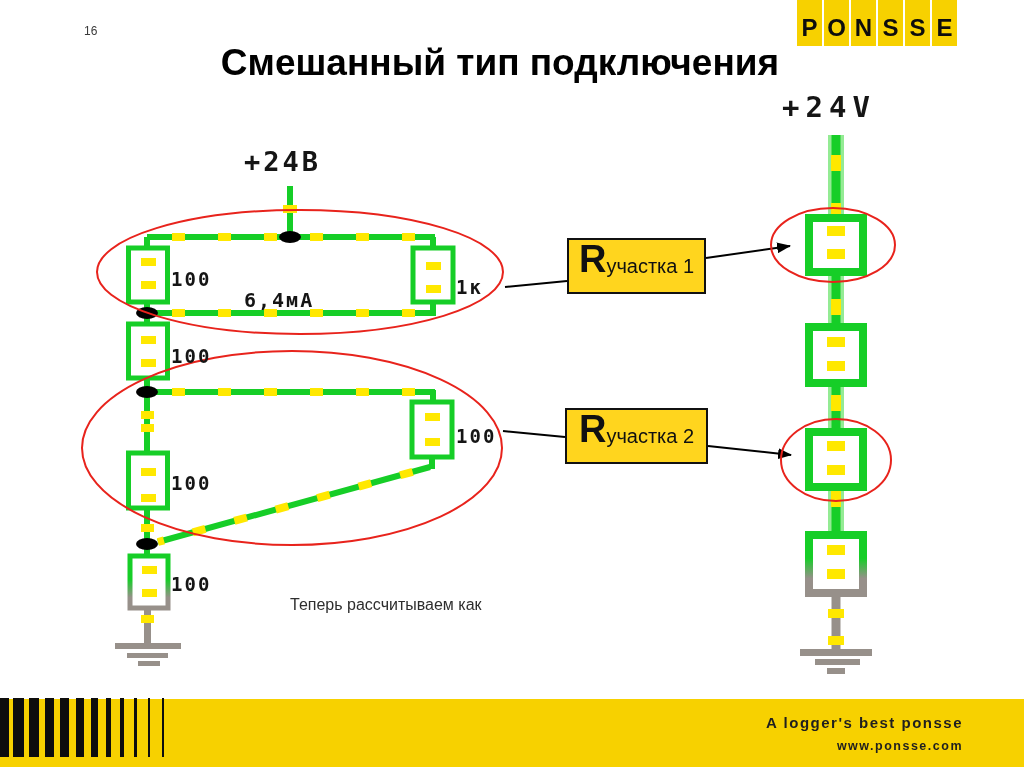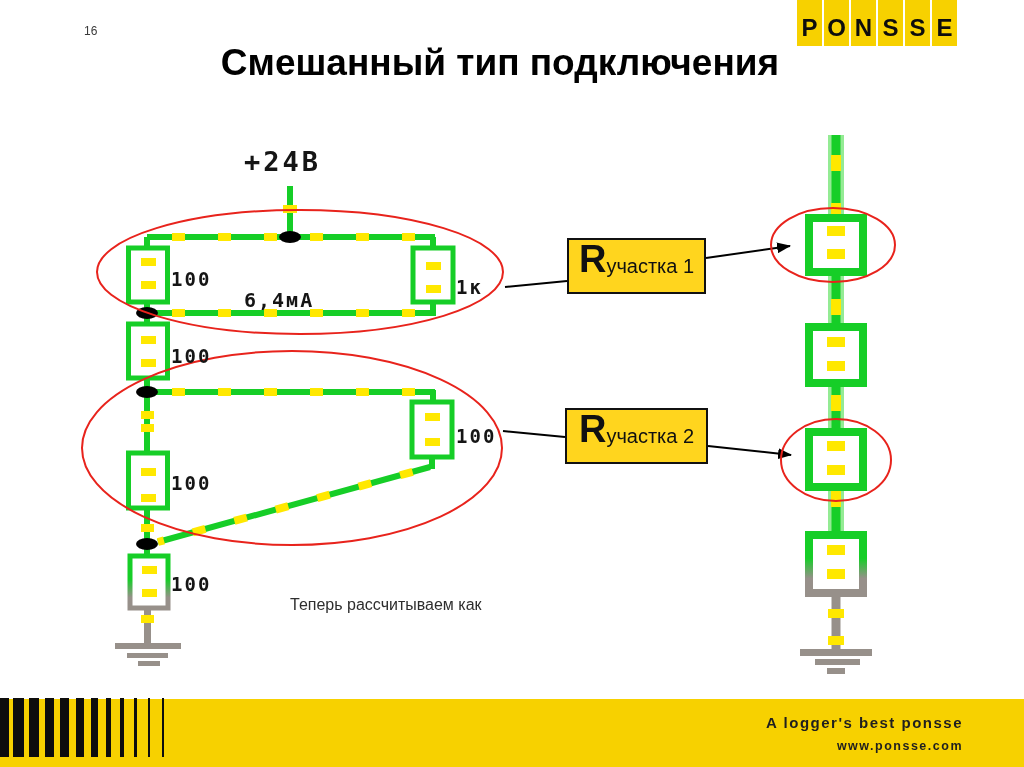--- a/index.html
+++ b/index.html
@@ -231,20 +231,21 @@
   </svg>
 
   <div class="mono-label supply" style="left:244px;top:146px;">+24В</div>
   <div class="mono-label rlabel" style="left:171px;top:268px;">100</div>
   <div class="mono-label rlabel" style="left:456px;top:276px;text-align:center;">1к</div>
   <div class="mono-label current" style="left:244px;top:288px;">6,4мА</div>
   <div class="mono-label rlabel" style="left:171px;top:345px;">100</div>
   <div class="mono-label rlabel" style="left:456px;top:425px;">100</div>
   <div class="mono-label rlabel" style="left:171px;top:472px;">100</div>
   <div class="mono-label rlabel" style="left:171px;top:573px;">100</div>
+  <div class="mono-label supply" style="left:782px;top:90px;letter-spacing:6px;font-size:29px;">+24V</div>
 
   <div class="callout" style="left:567px;top:238px;width:139px;height:56px;">
     <span class="r-sym">R</span>
       <span class="r-sub">участка 1</span>
   </div>
   <div class="callout" style="left:565px;top:408px;width:143px;height:56px;">
     <span class="r-sym">R</span>
       <span class="r-sub">участка 2</span>
   </div>
 

